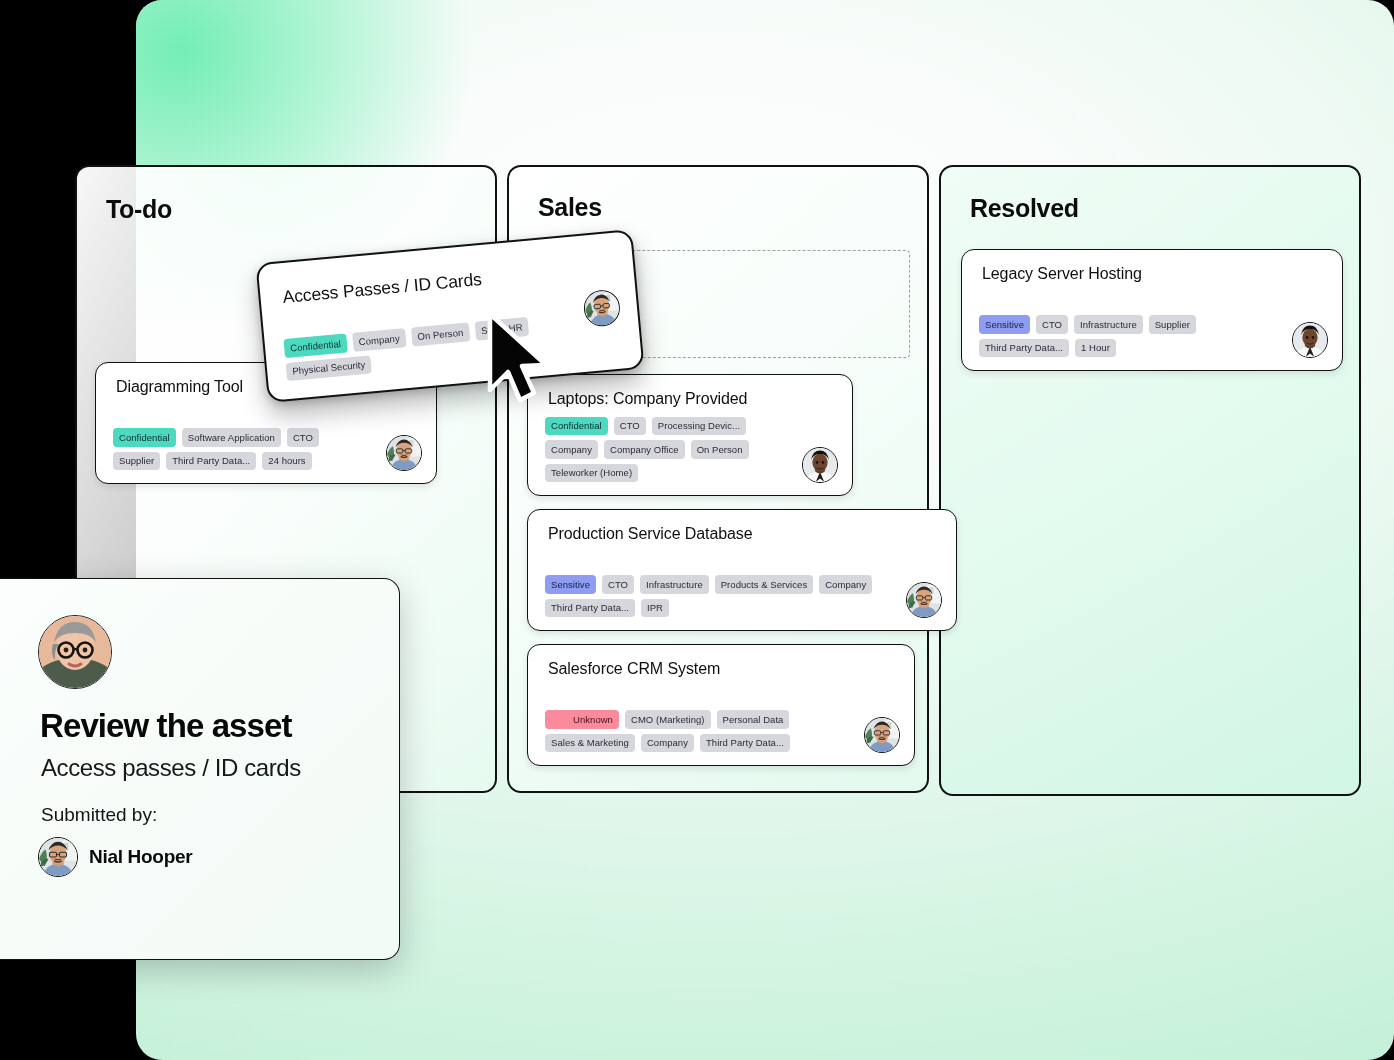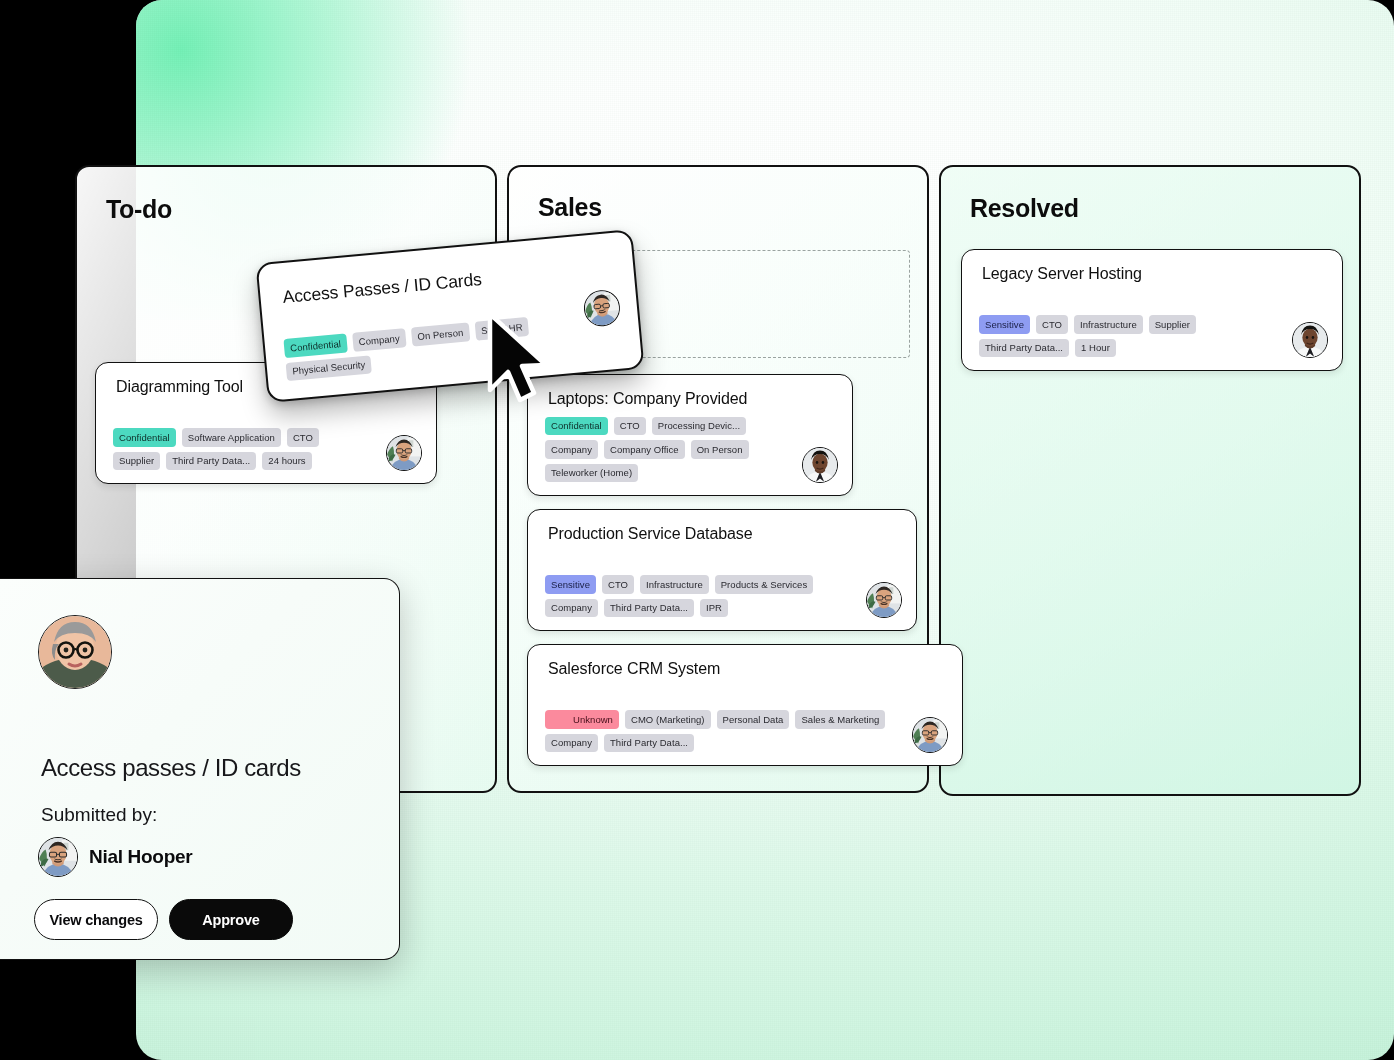--- a/index.html
+++ b/index.html
@@ -181,21 +181,21 @@
     <path d="M14 27 q6 6 12 0 l0 -7 l-12 0 z" fill="#5e3c2a"></path>
     <ellipse cx="20" cy="17" rx="9" ry="10.5" fill="#6e452f"></ellipse>
     <path d="M9.5 14 q2 -11 10.5 -11 q8.5 0 10.5 11 q-3 -7 -10.5 -7 q-7.5 0 -10.5 7 z" fill="#14120f"></path>
     <ellipse cx="16.5" cy="17" rx="1.5" ry="1.7" fill="#1a1410"></ellipse>
     <ellipse cx="23.5" cy="17" rx="1.5" ry="1.7" fill="#1a1410"></ellipse>
     <path d="M16 23.5 q4 2.5 8 0" stroke="#3e2318" stroke-width="1.4" fill="none"></path>
   </svg>
     </div>
 </div>
 
-<div class="card" id="card-production-db" style="left:527px;top:509px;width:390px;height:122px;">
+<div class="card" id="card-production-db" style="left:527px;top:509px;width:430px;height:122px;">
   <div class="card-title">Production Service Database</div>
   <div class="tags">
       <span class="tag blue">Sensitive</span>
       <span class="tag">CTO</span>
       <span class="tag">Infrastructure</span>
       <span class="tag">Products &amp; Services</span>
       <span class="tag">Company</span>
       <span class="tag">Third Party Data...</span>
       <span class="tag">IPR</span>
     </div>
@@ -212,21 +212,21 @@
     <path d="M10 13 q3 -9 10 -9 q7 0 10 9 q-4 -5 -10 -5 q-6 0 -10 5 z" fill="#2e2722"></path>
     <rect x="11" y="15" width="7.5" height="5" rx="1.6" fill="none" stroke="#2b2b2b" stroke-width="1.1"></rect>
     <rect x="21.5" y="15" width="7.5" height="5" rx="1.6" fill="none" stroke="#2b2b2b" stroke-width="1.1"></rect>
     <path d="M18.5 17.2 h3" stroke="#2b2b2b" stroke-width="1"></path>
     <path d="M16 24 q4 2.5 8 0" stroke="#4a3327" stroke-width="1.5" fill="none"></path>
     <path d="M15.5 21.5 q4.5 1.5 9 0 q-4.5 4 -9 0 z" fill="#3a3029"></path>
   </svg>
     </div>
 </div>
 
-<div class="card" id="card-salesforce" style="left:527px;top:644px;width:436px;height:122px;">
+<div class="card" id="card-salesforce" style="left:527px;top:644px;width:388px;height:122px;">
   <div class="card-title">Salesforce CRM System</div>
   <div class="tags">
       <span class="tag pink">Unknown</span>
       <span class="tag">CMO (Marketing)</span>
       <span class="tag">Personal Data</span>
       <span class="tag">Sales &amp; Marketing</span>
       <span class="tag">Company</span>
       <span class="tag">Third Party Data...</span>
     </div>
   <div class="avatar" style="right:14px;bottom:12px;width:34px;height:34px;position:absolute;">
@@ -318,20 +318,21 @@
       <path d="M15 26 q4 -20 21 -20 q17 0 21 20 q-6 -9 -21 -9 q-15 0 -21 9 z" fill="#9a9a9a"></path>
       <path d="M14 28 q-3 10 2 16 q-1 -11 4 -16 z" fill="#8d8d8d"></path>
       <circle cx="27" cy="34" r="7.5" fill="none" stroke="#14140f" stroke-width="2.6"></circle>
       <circle cx="46" cy="34" r="7.5" fill="none" stroke="#14140f" stroke-width="2.6"></circle>
       <path d="M34.5 34 q1.5 -2 4 0" stroke="#14140f" stroke-width="2.2" fill="none"></path>
       <circle cx="27" cy="34" r="2.4" fill="#23231c"></circle>
       <circle cx="46" cy="34" r="2.4" fill="#23231c"></circle>
       <path d="M30 48 q6 4 12 0" stroke="#b8635f" stroke-width="3" fill="none" stroke-linecap="round"></path>
     </svg>
   </div>
+  <div id="review-title">Review the asset</div>
   <div id="review-sub">Access passes / ID cards</div>
   <div id="review-submitted">Submitted by:</div>
   <div id="review-person">
     <span class="avatar">
         <svg viewBox="0 0 40 40" xmlns="http://www.w3.org/2000/svg">
     <rect width="40" height="40" fill="#dfe3e6"></rect>
     <rect x="24" y="2" width="16" height="22" fill="#f2f3f2"></rect>
     <rect x="26" y="5" width="5" height="8" fill="#cfd6d2"></rect>
     <path d="M0 22 q3 -8 7 -10 q3 9 -1 18 z" fill="#4f7f54"></path>
     <path d="M2 26 q4 -6 8 -4 q-3 7 -8 8 z" fill="#3e6b45"></path>
@@ -341,17 +342,13 @@
     <path d="M10 13 q3 -9 10 -9 q7 0 10 9 q-4 -5 -10 -5 q-6 0 -10 5 z" fill="#2e2722"></path>
     <rect x="11" y="15" width="7.5" height="5" rx="1.6" fill="none" stroke="#2b2b2b" stroke-width="1.1"></rect>
     <rect x="21.5" y="15" width="7.5" height="5" rx="1.6" fill="none" stroke="#2b2b2b" stroke-width="1.1"></rect>
     <path d="M18.5 17.2 h3" stroke="#2b2b2b" stroke-width="1"></path>
     <path d="M16 24 q4 2.5 8 0" stroke="#4a3327" stroke-width="1.5" fill="none"></path>
     <path d="M15.5 21.5 q4.5 1.5 9 0 q-4.5 4 -9 0 z" fill="#3a3029"></path>
   </svg>
       </span>
     <span class="pname">Nial Hooper</span>
   </div>
-  <div id="review-buttons">
-    <div class="btn btn-outline">View changes</div>
-    <div class="btn btn-solid">Approve</div>
-  </div>
 </div>
 
 </body></html>

